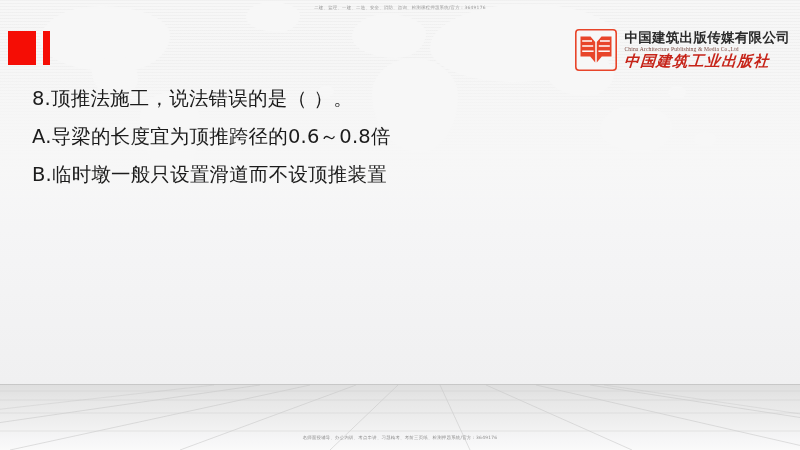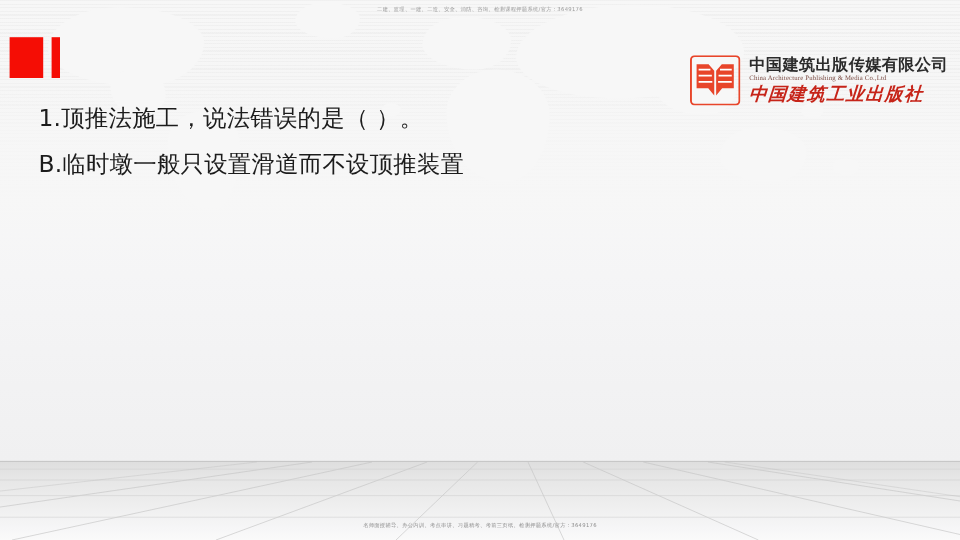--- a/index.html
+++ b/index.html
@@ -106,21 +106,21 @@
     top: 0;
     height: 34px;
     background: #f50d05;
   }
   .accent-block.big  { left: 0px;  width: 28px; }
   .accent-block.thin { left: 35px; width: 7px;  }
 
   
   .logo {
     position: absolute;
-    right: 10px; top: 43px;
+    right: 10px; top: 26px;
     height: 48px;
     display: flex;
     align-items: center;
     gap: 7px;
   }
   .logo-mark {
     width: 42px; height: 42px;
     flex: 0 0 42px;
   }
   .logo-text {
@@ -276,19 +276,20 @@
       <path d="M5.5 29.6 L16.6 29.6 L21.0 35.2 L25.4 29.6 L36.5 29.6 L36.5 35.0 L21.0 35.0 Z" fill="#e8452a" opacity="0.0"></path>
     </svg>
     <div class="logo-text">
       <div class="logo-cn">中国建筑出版传媒有限公司</div>
       <div class="logo-en">China Architecture Publishing &amp; Media Co.,Ltd</div>
       <div class="logo-cn2">中国建筑工业出版社</div>
     </div>
   </div>
 
   <div class="question-body">
-    <div class="qline stem">1.顶推法施工，说法错误的是（ ）。</div>
+    <div class="qline stem">8.顶推法施工，说法错误的是（ ）。</div>
+    <div class="qline">A.导梁的长度宜为顶推跨径的0.6～0.8倍</div>
     <div class="qline">B.临时墩一般只设置滑道而不设顶推装置</div>
   </div>
 
   <div class="watermark bottom">名师面授辅导、办公内训、考点串讲、习题精考、考前三页纸、检测押题系统/官方：3649176</div>
 
 </div>
 
 </body></html>

